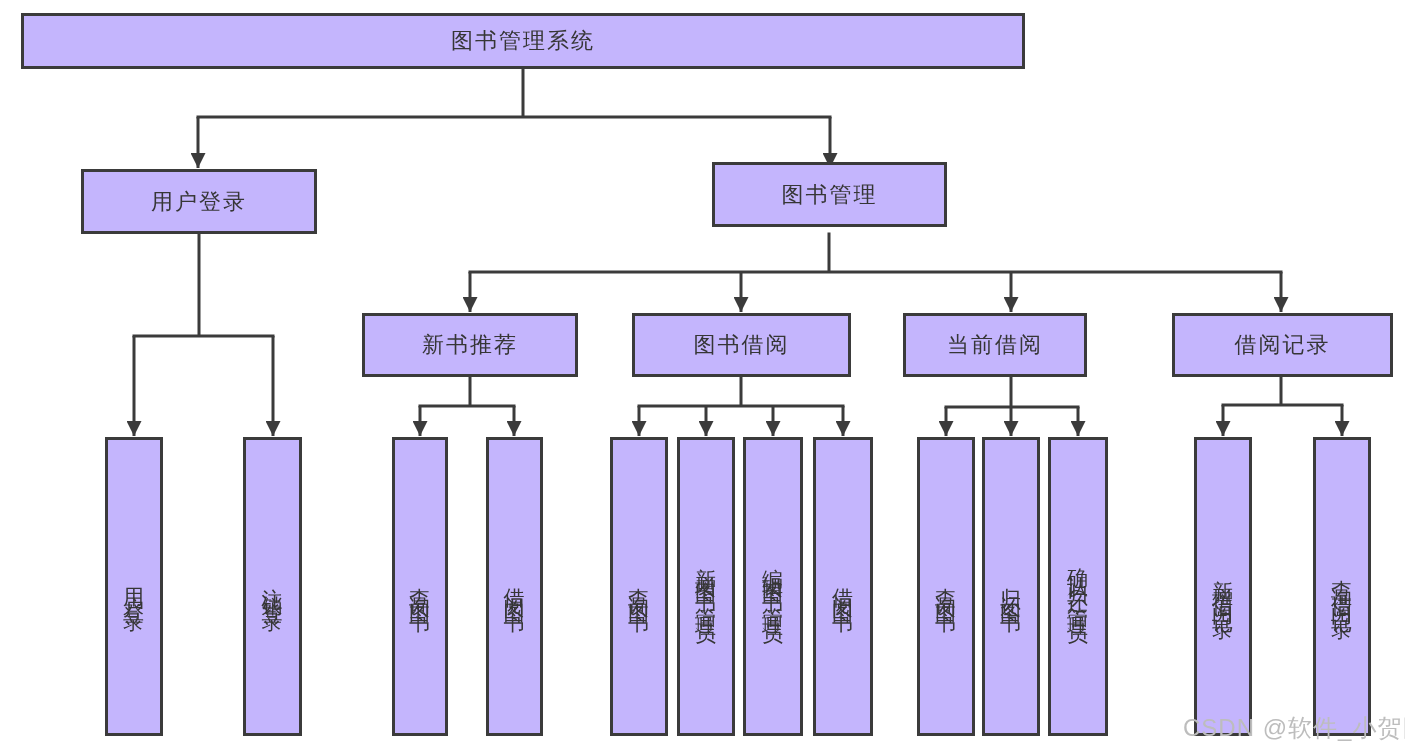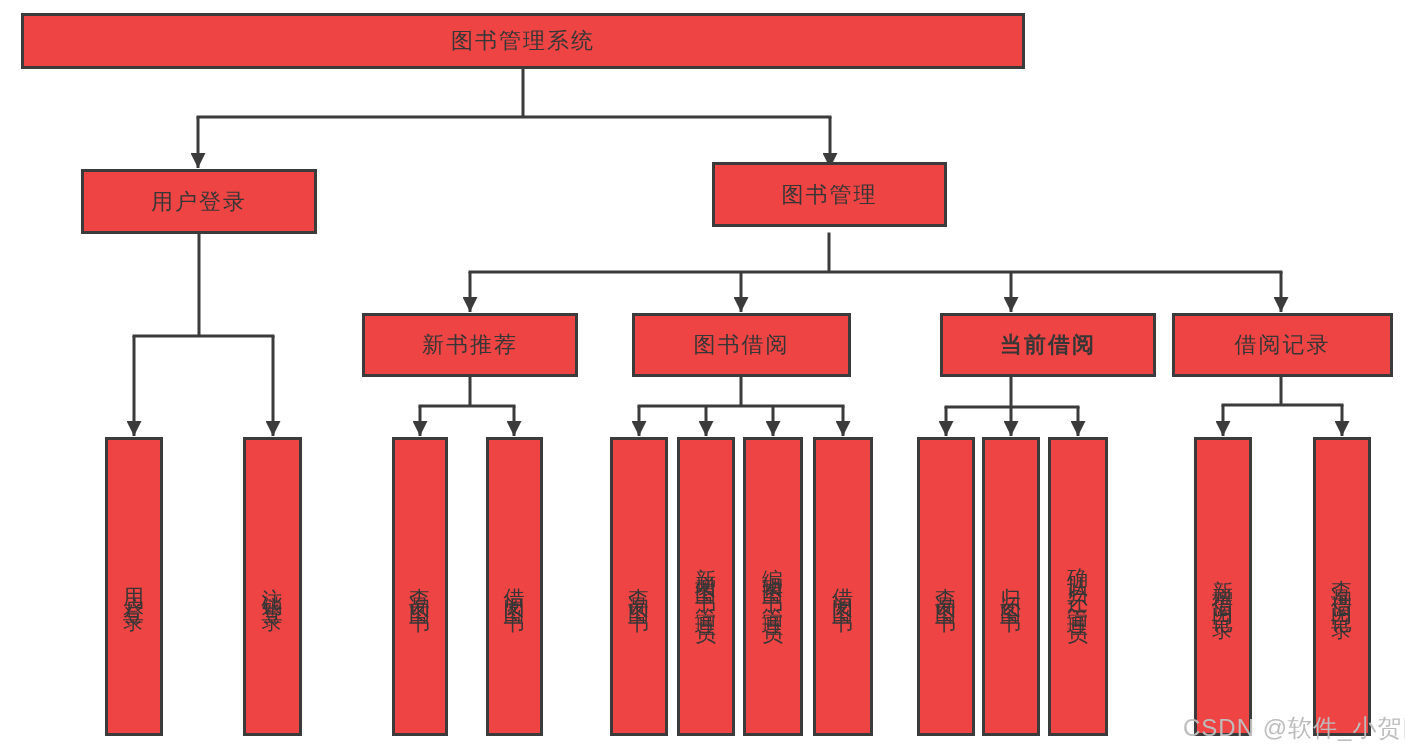--- a/index.html
+++ b/index.html
@@ -12,21 +12,21 @@
     overflow: hidden;
   }
   #connectors {
     position: absolute;
     left: 0; top: 0;
     width: 1405px; height: 747px;
   }
   .node {
     position: absolute;
     box-sizing: border-box;
-    background: #ef4444;
+    background: #c4b5fd;
     border: 3px solid #3b3b3b;
     display: flex;
     align-items: center;
     justify-content: center;
     color: #363636;
     z-index: 2;
   }
   .h-node { font-size: 22px; letter-spacing: 2px; white-space: nowrap; }
   .v-node .vtext {
     writing-mode: vertical-rl;
@@ -35,21 +35,21 @@
     letter-spacing: 8px;
     line-height: 1;
     white-space: nowrap;
   }
   
   .n-root     { left: 21px;   top: 13px;  width: 1004px; height: 56px; }
   .n-user     { left: 81px;   top: 169px; width: 236px;  height: 65px; }
   .n-bookmgmt { left: 712px;  top: 162px; width: 235px;  height: 65px; }
   .n-newrec   { left: 362px;  top: 313px; width: 216px;  height: 64px; }
   .n-borrow   { left: 632px;  top: 313px; width: 219px;  height: 64px; }
-  .n-current  { left: 940px;  top: 313px; width: 216px;  height: 64px; font-weight: bold; }
+  .n-current  { left: 903px;  top: 313px; width: 184px;  height: 64px; }
   .n-records  { left: 1172px; top: 313px; width: 221px;  height: 64px; }
   .leaf { top: 437px; height: 299px; }
   .n-a1 { left: 105px;  width: 58px; }
   .n-a2 { left: 243px;  width: 59px; }
   .n-b1 { left: 392px;  width: 56px; }
   .n-b2 { left: 486px;  width: 57px; }
   .n-c1 { left: 610px;  width: 58px; }
   .n-c2 { left: 677px;  width: 58px; }
   .n-c3 { left: 743px;  width: 60px; }
   .n-c4 { left: 813px;  width: 60px; }

